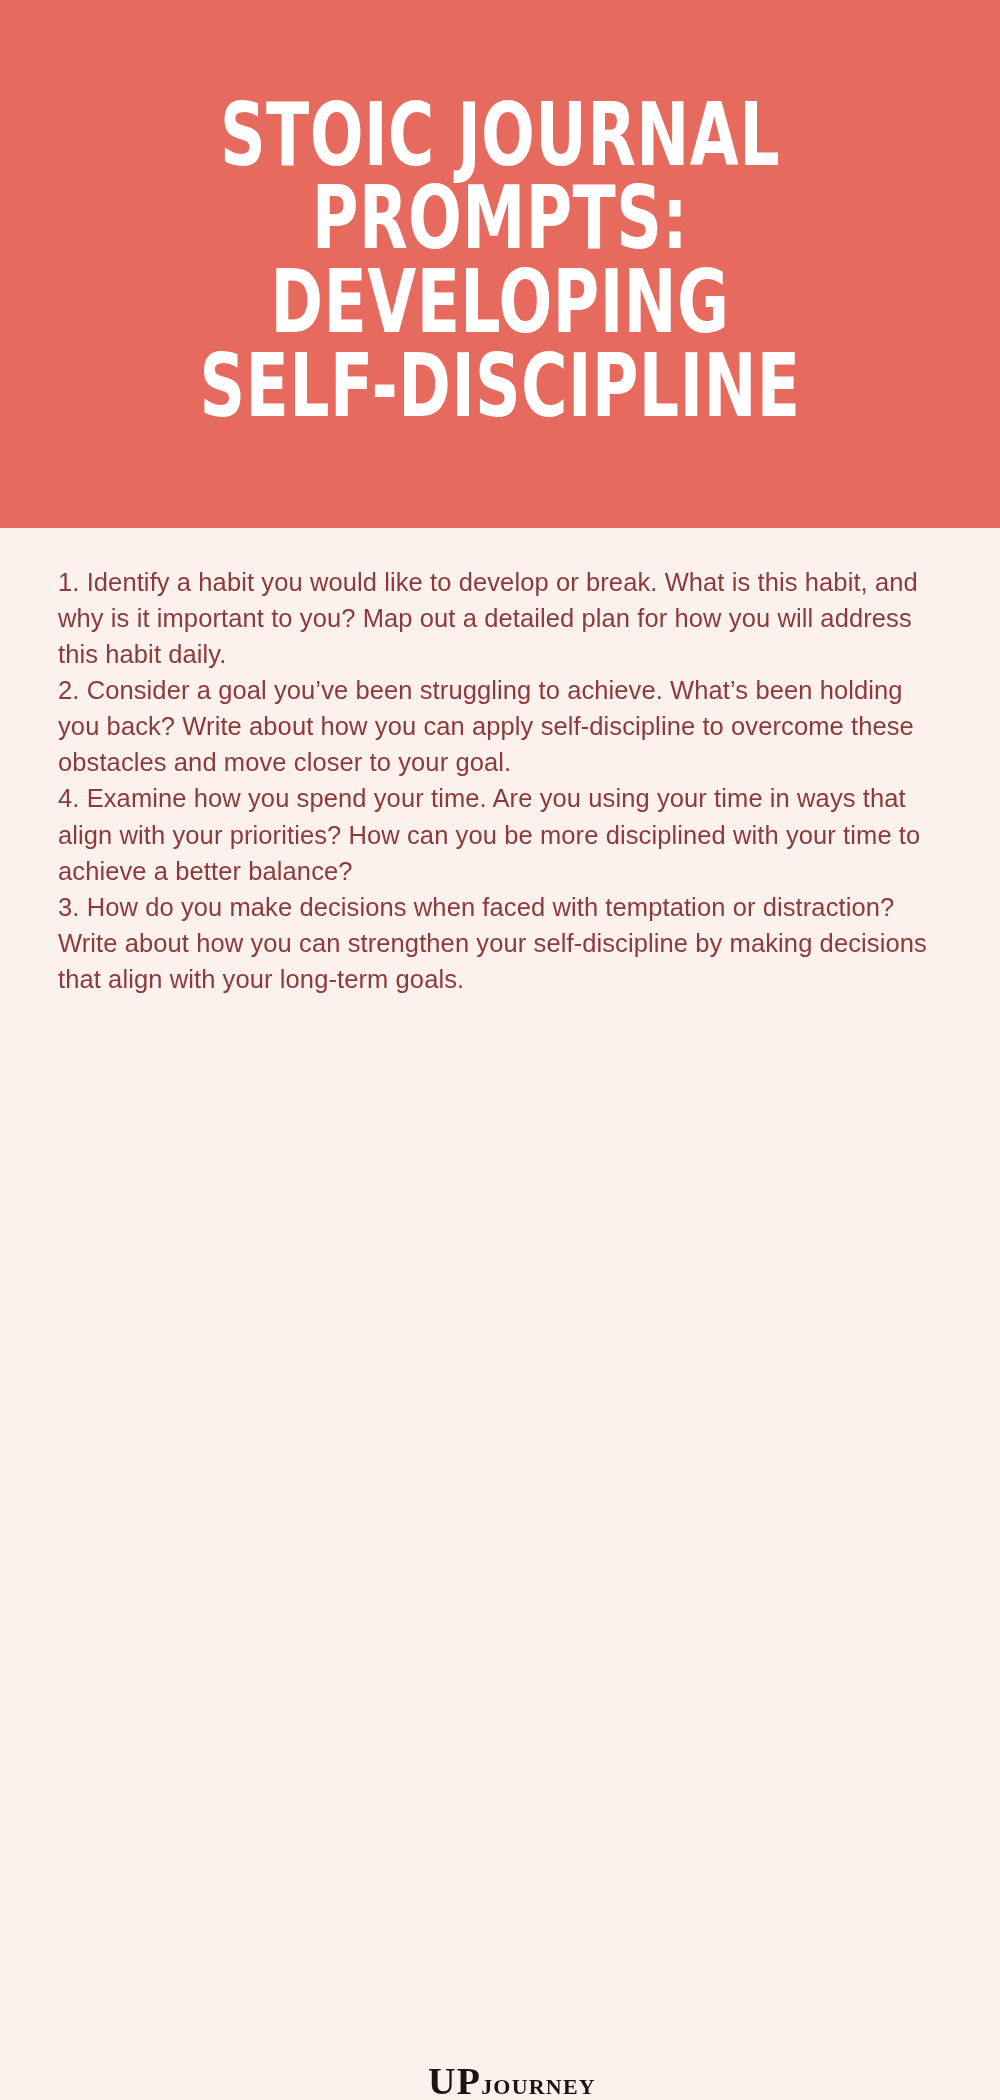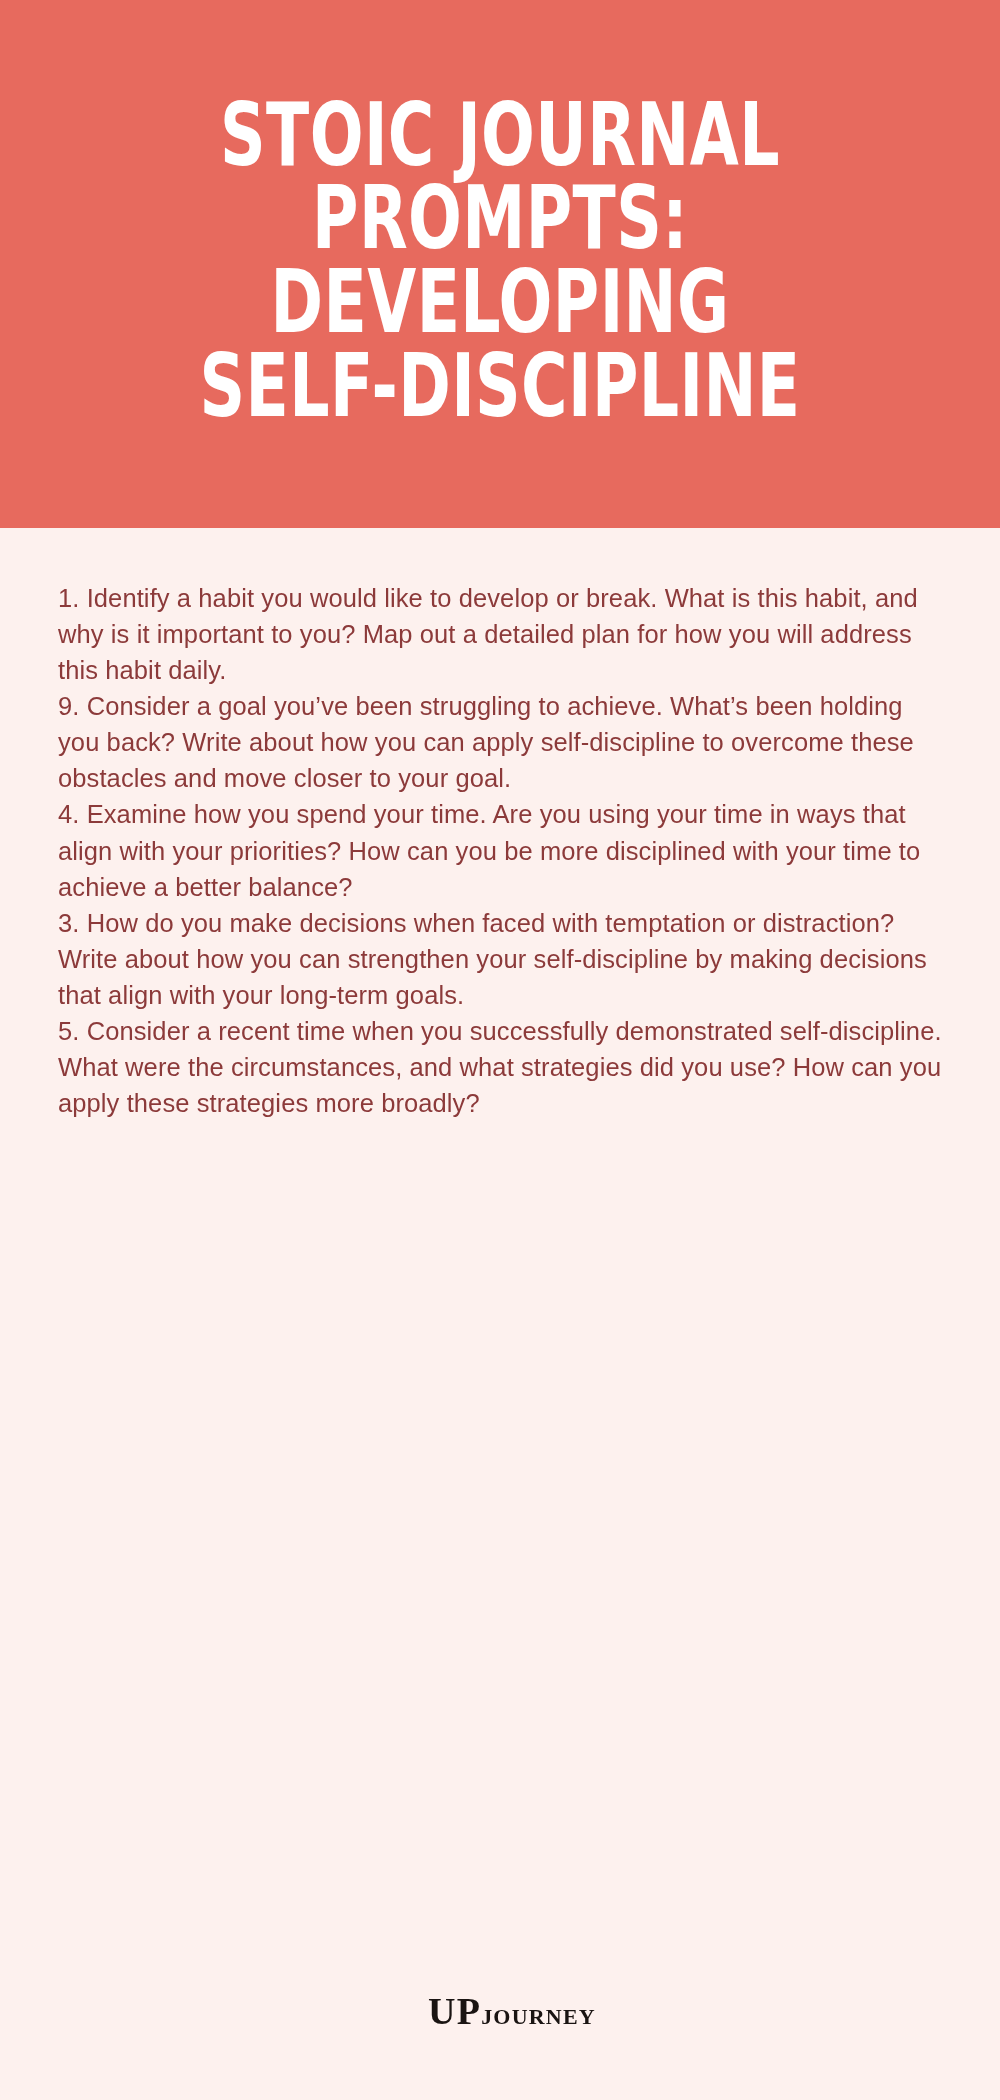--- a/index.html
+++ b/index.html
@@ -46,21 +46,21 @@
     text-transform: uppercase;
     transform: scaleX(0.80);
     transform-origin: center center;
     white-space: pre-line;
     margin: 0;
   }
 
   
   .body-area {
     flex: 1 1 auto;
-    padding: 52px 58px 0 58px;
+    padding: 36px 58px 0 58px;
     box-sizing: border-box;
   }
 
   .prompt-list {
     list-style: none;
     margin: 0;
     padding: 0;
   }
 
   .prompt-item {
@@ -70,21 +70,21 @@
     letter-spacing: 0.1px;
     font-weight: 400;
     margin: 0;
     text-align: left;
   }
 
   
   .footer {
     height: 130px;
     display: flex;
-    align-items: flex-start;
+    align-items: flex-end;
     justify-content: center;
     padding-top: 22px;
     box-sizing: border-box;
     padding-left: 24px;
   }
 
   .brand {
     font-family: "Liberation Serif", "DejaVu Serif", serif;
     font-weight: 700;
     color: #1a1412;
@@ -110,24 +110,23 @@
 
   <header class="header">
     <h1 class="header-title">STOIC JOURNAL
 PROMPTS: DEVELOPING
 SELF-DISCIPLINE</h1>
   </header>
 
   <main class="body-area">
     <div class="prompt-list">
       <p class="prompt-item">1. Identify a habit you would like to develop or break. What is this habit, and why is it important to you? Map out a detailed plan for how you will address this habit daily.</p>
-      <p class="prompt-item">9. Consider a goal you’ve been struggling to achieve. What’s been holding you back? Write about how you can apply self-discipline to overcome these obstacles and move closer to your goal.</p>
+      <p class="prompt-item">2. Consider a goal you’ve been struggling to achieve. What’s been holding you back? Write about how you can apply self-discipline to overcome these obstacles and move closer to your goal.</p>
       <p class="prompt-item">4. Examine how you spend your time. Are you using your time in ways that align with your priorities? How can you be more disciplined with your time to achieve a better balance?</p>
       <p class="prompt-item">3. How do you make decisions when faced with temptation or distraction? Write about how you can strengthen your self-discipline by making decisions that align with your long-term goals.</p>
-      <p class="prompt-item">5. Consider a recent time when you successfully demonstrated self-discipline. What were the circumstances, and what strategies did you use? How can you apply these strategies more broadly?</p>
     </div>
   </main>
 
   <footer class="footer">
     <div class="brand">
       <span class="brand-up">UP</span>
         <span class="brand-rest">JOURNEY</span>
     </div>
   </footer>
 

